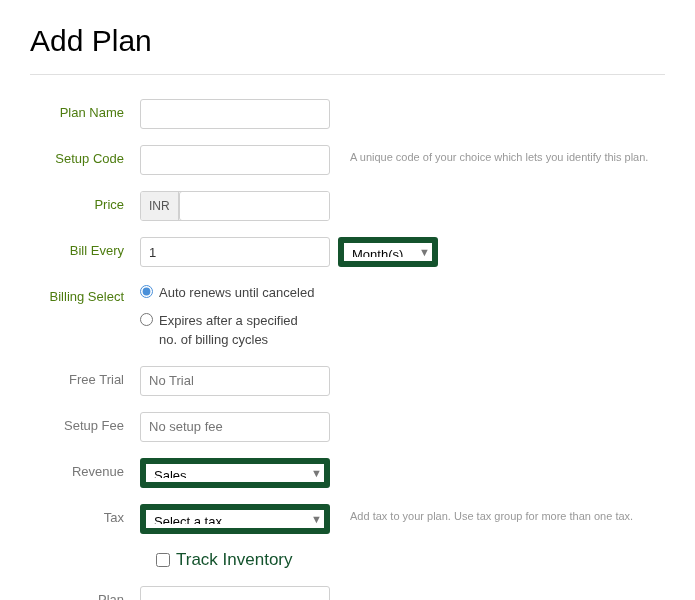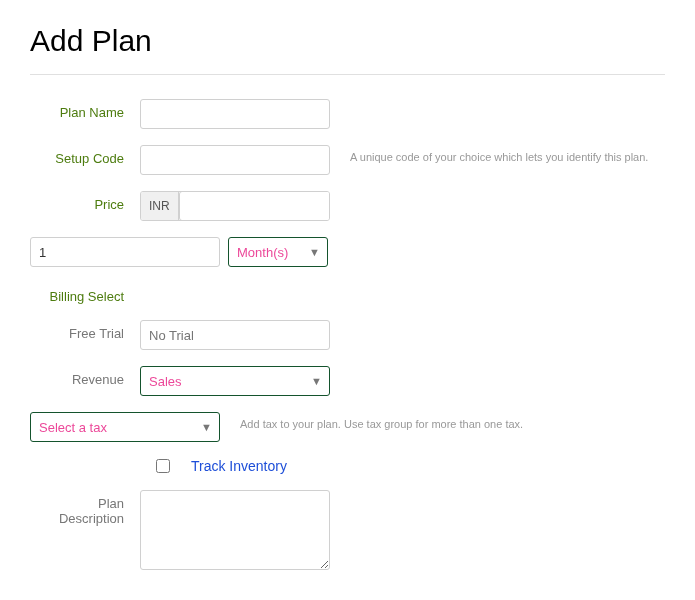--- a/index.html
+++ b/index.html
@@ -149,25 +149,25 @@
 
     .select-wrapper {
       position: relative;
       display: inline-block;
     }
 
     .select-wrapper select {
       appearance: none;
       -webkit-appearance: none;
       height: 30px;
-      border: 1px solid #14532d;
+      border: 6px solid #14532d;
       border-radius: 3px;
       padding: 4px 28px 4px 8px;
       font-size: 13px;
-      color: #ec4899;
+      color: #000000;
       background: #fff;
       cursor: pointer;
       outline: none;
     }
 
     .select-wrapper select.period-select {
       width: 100px;
     }
 
     .select-wrapper select.account-select,
@@ -215,23 +215,22 @@
       margin-bottom: 16px;
       padding-left: 126px;
     }
 
     .checkbox-row input[type="checkbox"] {
       width: 14px;
       height: 14px;
     }
 
     .checkbox-label {
-      font-size: 14px;
-      color: #1d4ed8;
-      margin-left: 15px;
+      font-size: 17px;
+      color: #14532d;
     }
 
     textarea {
       width: 190px;
       height: 80px;
       border: 1px solid #d0d0d0;
       border-radius: 3px;
       padding: 6px 8px;
       font-size: 13px;
       color: #333;
@@ -276,63 +275,83 @@
       <label class="form-label">Price</label>
       <div class="form-control-area">
         <div class="price-input-wrapper">
           <span class="price-currency-badge">INR</span>
           <input type="text" class="price-input-inner" style="">
         </div>
       </div>
     </div>
 
     <div class="form-row">
+      <label class="form-label">Bill Every</label>
       <div class="form-control-area">
         <div class="bill-every-row">
           <input type="text" class="bill-every-input" value="1" style="">
           <div class="select-wrapper">
             <select class="period-select">
               <option>Day(s)</option>
               <option>Week(s)</option>
               <option selected="">Month(s)</option>
               <option>Year(s)</option>
             </select>
             <span class="select-arrow">▼</span>
           </div>
         </div>
       </div>
     </div>
 
     <div class="form-row">
       <label class="form-label">Billing Select</label>
+      <div class="form-control-area">
+        <div class="billing-cycles-options">
+          <div class="radio-option">
+            <input type="radio" name="billing_cycle" id="auto_renew" checked="" style="">
+            <label for="auto_renew" class="radio-label-text">Auto renews until canceled</label>
+          </div>
+          <div class="radio-option">
+            <input type="radio" name="billing_cycle" id="expires_after" style="">
+            <label for="expires_after" class="radio-label-text">Expires after a specified<br>no. of billing cycles</label>
+          </div>
+        </div>
+      </div>
     </div>
 
     <div class="form-row">
       <label class="form-label grey">Free Trial</label>
       <div class="form-control-area">
         <input type="text" placeholder="No Trial" style="">
       </div>
     </div>
 
+    <div class="form-row">
+      <label class="form-label grey">Setup Fee</label>
+      <div class="form-control-area">
+        <input type="text" placeholder="No setup fee" style="">
+      </div>
+    </div>
 
     <div class="form-row-with-hint">
       <label class="form-label grey">Revenue</label>
       <div class="input-area">
         <div class="select-wrapper">
           <select class="account-select">
             <option selected="">Sales</option>
             <option>Services</option>
             <option>Revenue</option>
           </select>
           <span class="select-arrow">▼</span>
         </div>
       </div>
     </div>
 
     <div class="form-row-with-hint">
+      <label class="form-label grey">Tax</label>
       <div class="input-area">
         <div class="select-wrapper">
           <select class="tax-select">
             <option value="" selected="">Select a tax</option>
           </select>
           <span class="select-arrow">▼</span>
         </div>
       </div>
       <div class="hint-area">
         <span class="hint-text">Add tax to your plan. Use tax group for more than one tax.</span>

